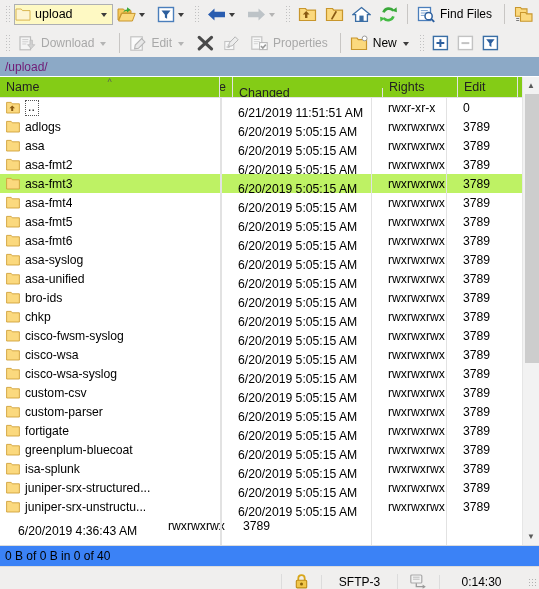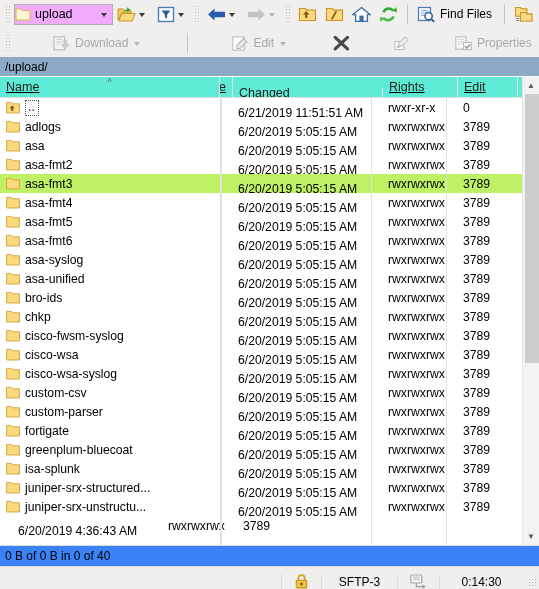--- a/index.html
+++ b/index.html
@@ -29,21 +29,21 @@
   
   .toolbar {
     background: #f0efee;
     display: flex;
     align-items: center;
     flex: 0 0 auto;
     box-sizing: border-box;
     padding: 0 3px;
   }
   .toolbar-1 { height: 29px; border-bottom: 1px solid #efefef; }
-  .toolbar-2 { height: 28px; gap: 34px; }
+  .toolbar-2 { height: 28px; }
 
   .grip {
     width: 7px;
     height: 20px;
     margin: 0 3px 0 1px;
     flex: 0 0 auto;
     background-image:
       radial-gradient(circle, #b9b9b9 40%, transparent 42%);
     background-size: 3px 3px;
     background-position: 1px 1px;
@@ -78,21 +78,21 @@
     flex: 0 0 auto;
   }
   .caret.dis { border-top-color: #b4b4b4; }
 
   
   .path-combo {
     display: flex;
     align-items: center;
     width: 99px;
     height: 21px;
-    background: #f0abfc;
+    background: #fef9c3;
     border: 1px solid #aeb0b3;
     box-sizing: border-box;
     flex: 0 0 auto;
   }
   .path-combo .ctext {
     flex: 1 1 auto;
     font-size: 12.5px;
     margin-left: 4px;
     overflow: hidden;
     white-space: nowrap;
@@ -103,21 +103,21 @@
     flex: 0 0 auto;
   }
 
   
   .ico { flex: 0 0 auto; display: block; }
 
   
   .pathbar {
     height: 19px;
     background: #8ca9c6;
-    color: #000000;
+    color: #701a75;
     display: flex;
     align-items: center;
     padding-left: 5px;
     font-size: 12px;
     flex: 0 0 auto;
     box-sizing: border-box;
   }
 
   
   .list-wrap {
@@ -125,26 +125,25 @@
     display: flex;
     flex-direction: column;
     border-top: 1px solid #ffffff;
     background: #fff;
     min-height: 0;
     position: relative;
   }
   .hdr {
     display: flex;
     height: 21px;
-    background: #5eead4;
+    background: #84cc16;
     border-bottom: 1px solid #e2e2e2;
     flex: 0 0 auto;
     box-sizing: border-box;
     position: relative;
-    text-decoration: underline;
   }
   .hdr .cell {
     display: flex;
     align-items: center;
     font-size: 12.5px;
     color: #222;
     box-sizing: border-box;
     padding: 0 6px;
     border-right: 1px solid #e2e2e2;
     position: relative;

